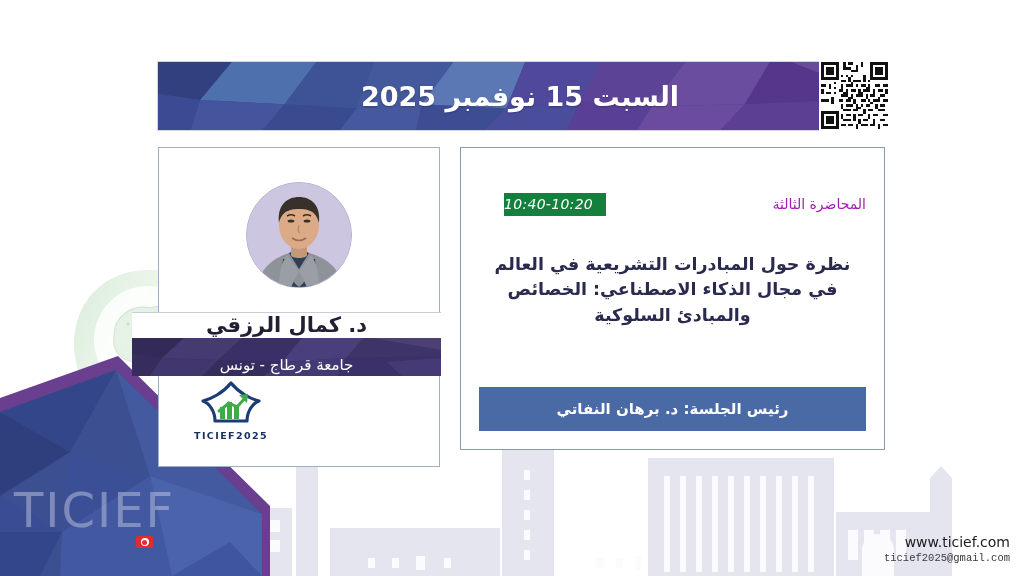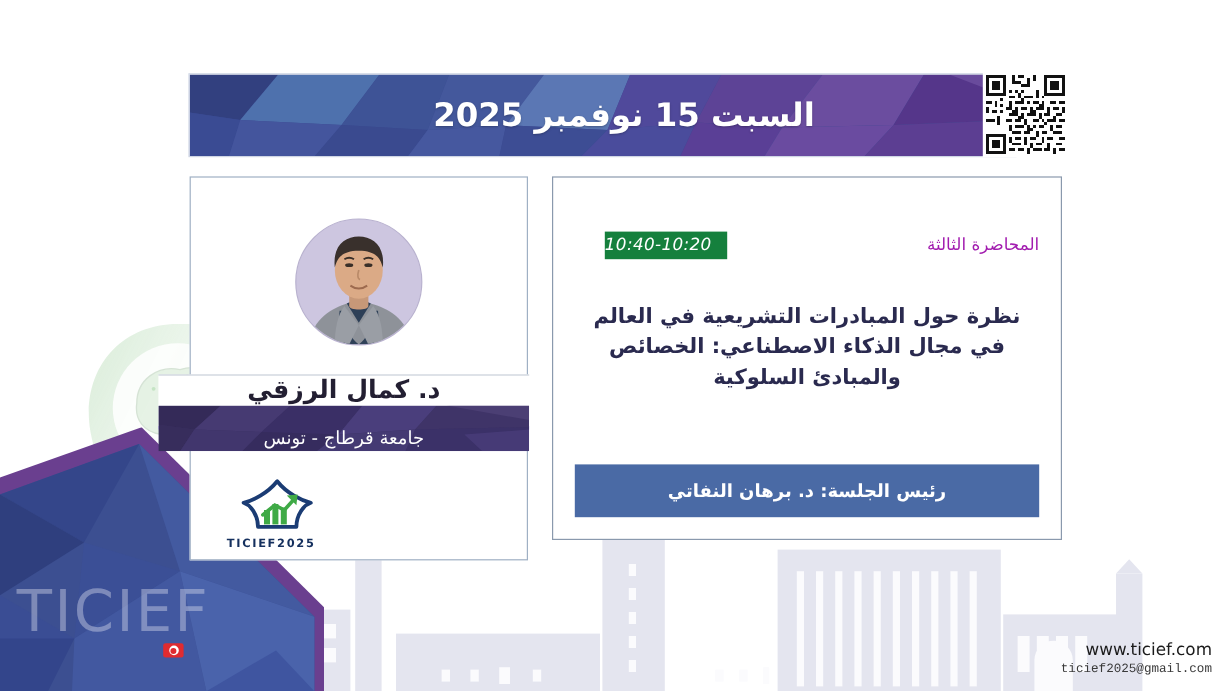--- a/index.html
+++ b/index.html
@@ -158,23 +158,23 @@
     position: relative;
     color: #ffffff;
     font-size: 15px;
     direction: rtl;
     margin-top: 16px;
   }
 
   
   #logo {
     position: absolute;
-    left: 30px; top: 251px;
+    left: 30px; top: 233px;
     width: 84px; height: 58px;
-    text-align: left;
+    text-align: center;
   }
   #logo .logo-text {
     margin-top: 1px;
     font-size: 9.5px;
     font-weight: bold;
     letter-spacing: 1.4px;
     color: #15305e;
   }
 
   

